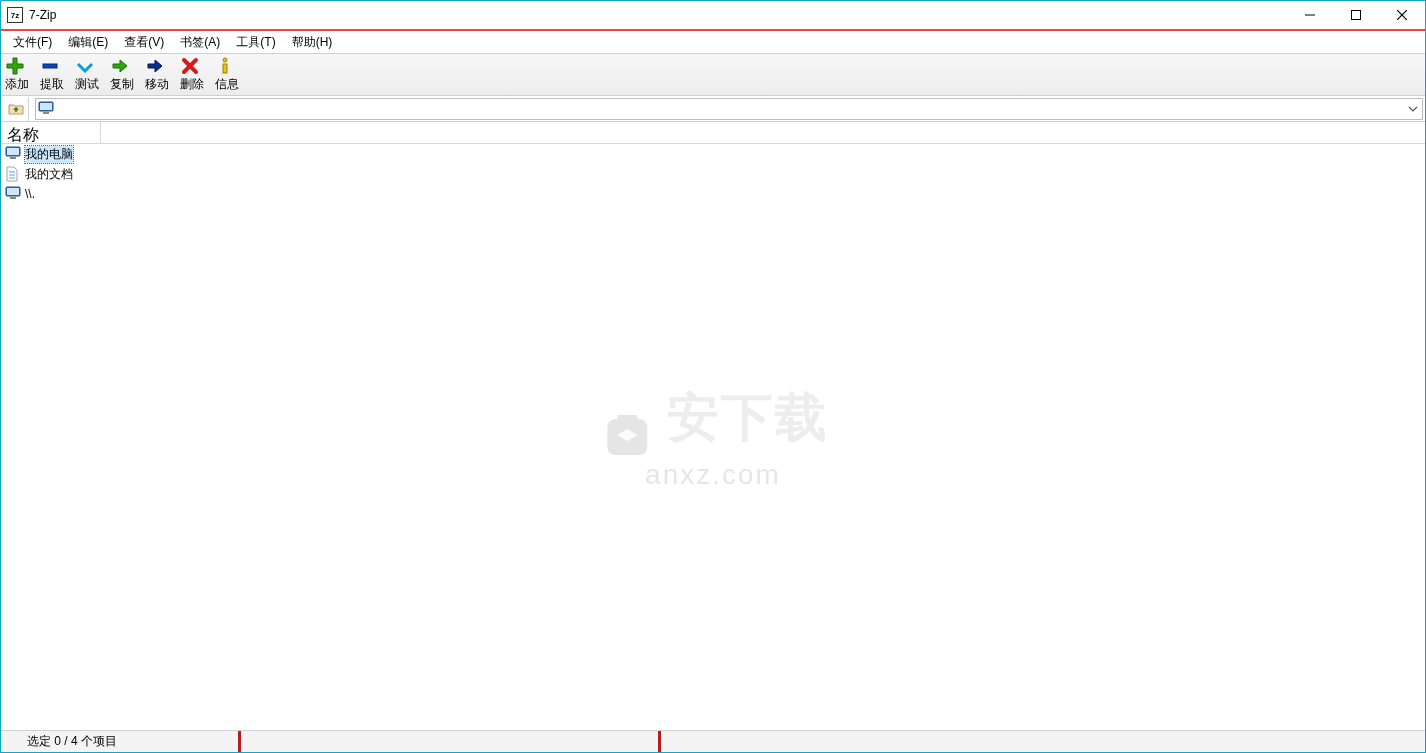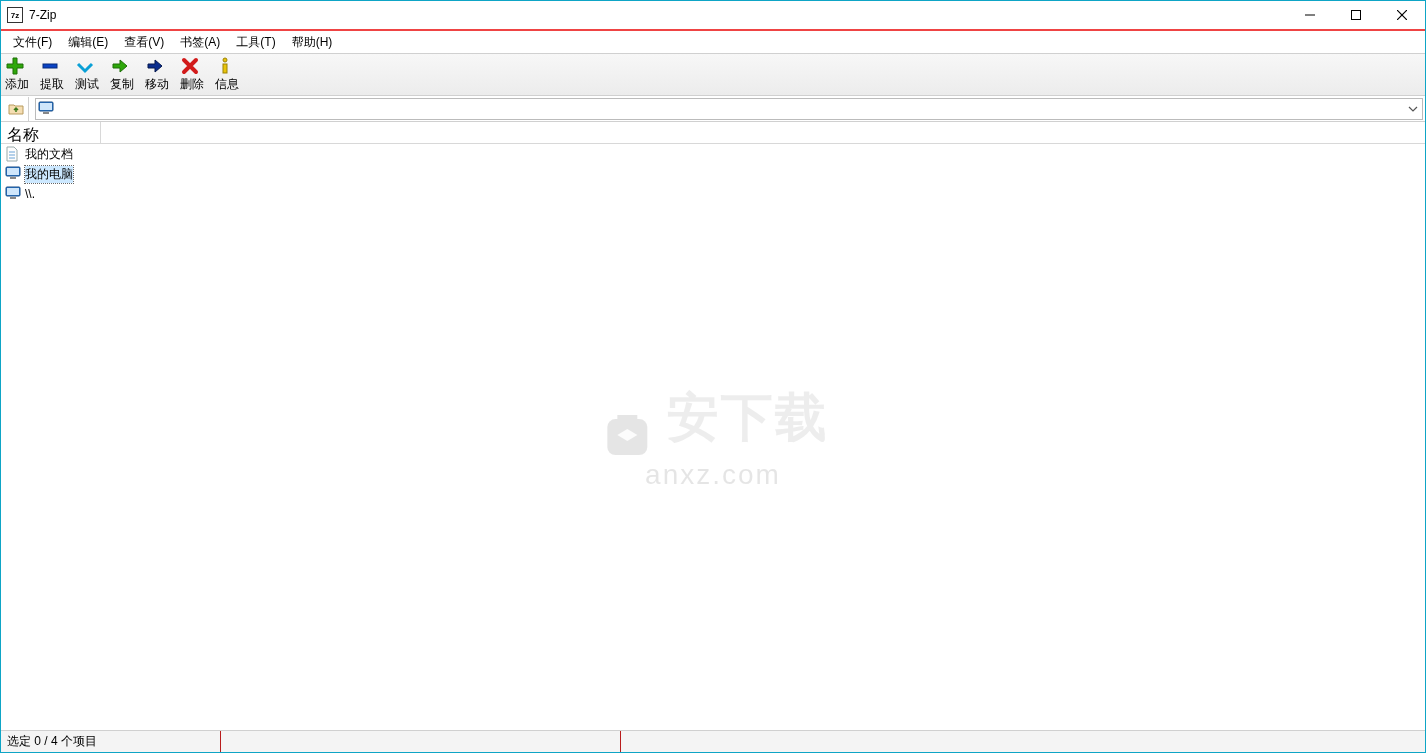--- a/index.html
+++ b/index.html
@@ -160,24 +160,24 @@
 .watermark .wm-main { font-size: 52px; font-weight: 600; color:#737373; letter-spacing: 2px;}
 .watermark .wm-sub { font-size: 28px; color:#333; letter-spacing: 2px;}
 .statusbar {
   height: 22px;
   border-top: 1px solid #d0d0d0;
   background: #f4f4f4;
   display: flex;
   align-items: center;
 }
 .statuscell {
-  border-right: 1px solid #b91c1c;
+  border-right: 3px solid #b91c1c;
   height: 100%;
   padding: 0 6px;
-  display: flex; align-items: center;
+  display: flex; align-items: center; margin-left: 20px;
 }
 .statuscell.main { width: 220px; }
 .statuscell.side { width: 400px; }
 svg { display: block; }
 </style>
 </head>
 <body>
 
 <div class="titlebar">
   <div class="appicon">7z</div>
@@ -294,41 +294,41 @@
         </svg>
     </div>
   </div>
 </div>
 
 <div class="content">
   <div class="colheaders">
     <div class="colheader">名称</div>
   </div>
   <div class="filelist">
-    <div class="frow">
-      <div class="ficon">
-        <svg width="14" height="16" viewBox="0 0 14 16">
-            <path d="M2 1h7l3 3v11H2z" fill="#fdfdfd" stroke="#9aa"></path>
-            <path d="M4 6h6M4 9h6M4 12h6" stroke="#6aa3d6" stroke-width="1"></path>
-          </svg>
-      </div>
-      <span class="flabel">我的文档</span>
-    </div>
     <div class="frow selected">
       <div class="ficon">
         <svg width="16" height="14" viewBox="0 0 16 14">
             <rect x="1" y="1" width="14" height="9" rx="1" fill="#2d7dd2" stroke="#1a4d85"></rect>
             <rect x="2" y="2" width="12" height="7" fill="#cfe6fb"></rect>
             <rect x="5" y="11" width="6" height="2" fill="#888"></rect>
           </svg>
       </div>
       <span class="flabel">我的电脑</span>
     </div>
     <div class="frow">
       <div class="ficon">
+        <svg width="14" height="16" viewBox="0 0 14 16">
+            <path d="M2 1h7l3 3v11H2z" fill="#fdfdfd" stroke="#9aa"></path>
+            <path d="M4 6h6M4 9h6M4 12h6" stroke="#6aa3d6" stroke-width="1"></path>
+          </svg>
+      </div>
+      <span class="flabel">我的文档</span>
+    </div>
+    <div class="frow">
+      <div class="ficon">
         <svg width="16" height="14" viewBox="0 0 16 14">
             <rect x="1" y="1" width="14" height="9" rx="1" fill="#2d7dd2" stroke="#1a4d85"></rect>
             <rect x="2" y="2" width="12" height="7" fill="#cfe6fb"></rect>
             <rect x="5" y="11" width="6" height="2" fill="#888"></rect>
           </svg>
       </div>
       <span class="flabel">\\.</span>
     </div>
 
     <div class="watermark">

